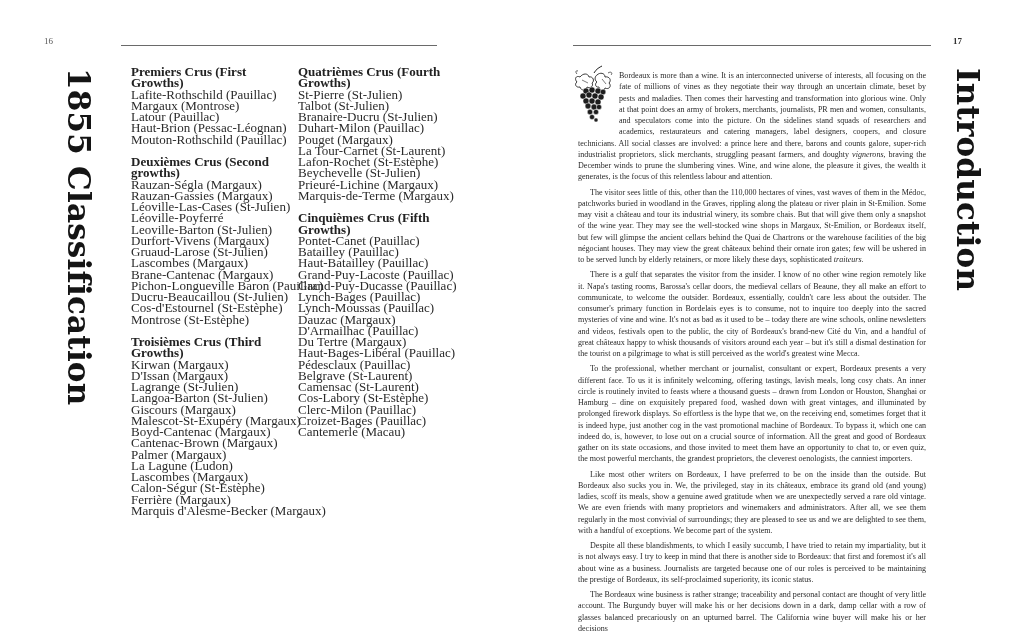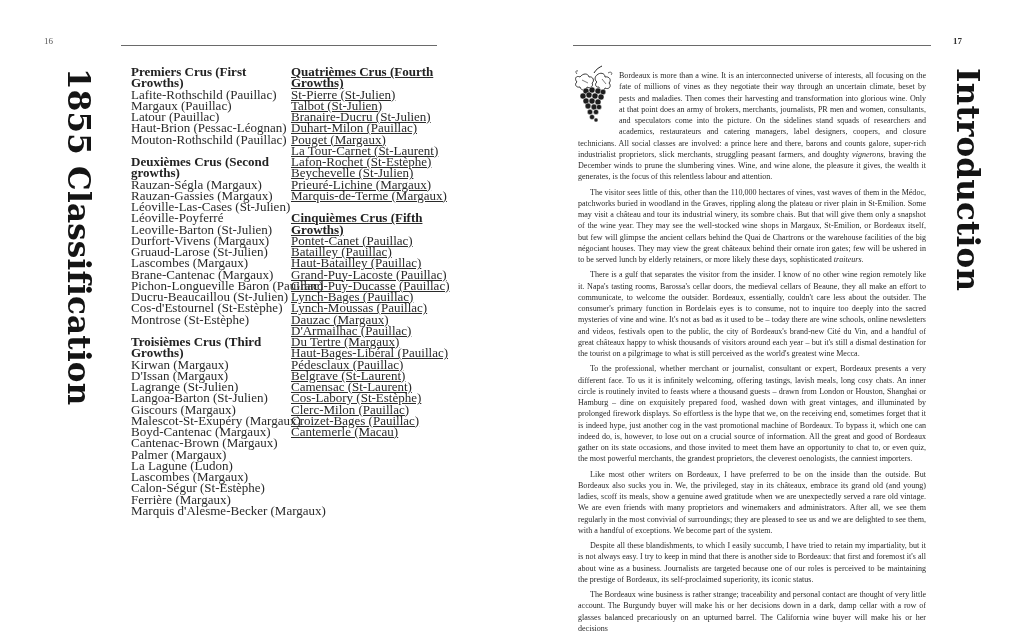--- a/index.html
+++ b/index.html
@@ -18,21 +18,21 @@
   .rule-right { left:63px; width:358px; }
 
   .vtitle { position:absolute; font-family:"DejaVu Serif", serif; font-weight:bold;
             color:#141414; font-size:31px; white-space:nowrap; letter-spacing:0.2px;
             transform-origin:0 0; transform:rotate(90deg); line-height:1; }
   .vtitle-left { left:86px; top:68px; }
   .vtitle-right { left:473px; top:68px; }
 
   .col { position:absolute; top:66px; font-size:13px; line-height:11.25px; }
   .col-a { left:123px; width:150px; }
-  .col-b { left:283px; width:150px;text-decoration:underline; }
+  .col-b { left:290px; width:150px; }
   .grp { margin-bottom:11.25px; }
   .grp-title { font-weight:bold; color:#222; }
   .item { white-space:nowrap; }
   .item.wrap { white-space:normal; text-align:justify; text-align-last:left; width:150px; }
 
   .grape { position:absolute; left:62px; top:65px; width:44px; height:60px; }
 
   .body { position:absolute; left:64px; top:66px; width:356px; font-size:8.05px;
           line-height:11.25px; text-align:justify; color:#2a2a2a; }
   .body p { margin:4px; text-indent:12px; }
@@ -44,21 +44,21 @@
 <body>
 
 <div class="page page-left">
   <div class="folio folio-left">16</div>
   <div class="rule rule-left"></div>
   <div class="vtitle vtitle-left">1855 Classification</div>
   <div class="col col-a">
       <div class="grp">
         <div class="grp-title">Premiers Crus (First Growths)</div>
         <div class="item">Lafite-Rothschild (Pauillac)</div>
-        <div class="item">Margaux (Pauillac)</div>
+        <div class="item">Margaux (Montrose)</div>
         <div class="item">Latour (Pauillac)</div>
         <div class="item">Haut-Brion (Pessac-Léognan)</div>
         <div class="item">Mouton-Rothschild (Pauillac)</div>
       </div>
       <div class="grp">
         <div class="grp-title">Deuxièmes Crus (Second growths)</div>
         <div class="item">Rauzan-Ségla (Margaux)</div>
         <div class="item">Rauzan-Gassies (Margaux)</div>
         <div class="item">Léoville-Las-Cases (St-Julien)</div>
         <div class="item">Léoville-Poyferré</div>

